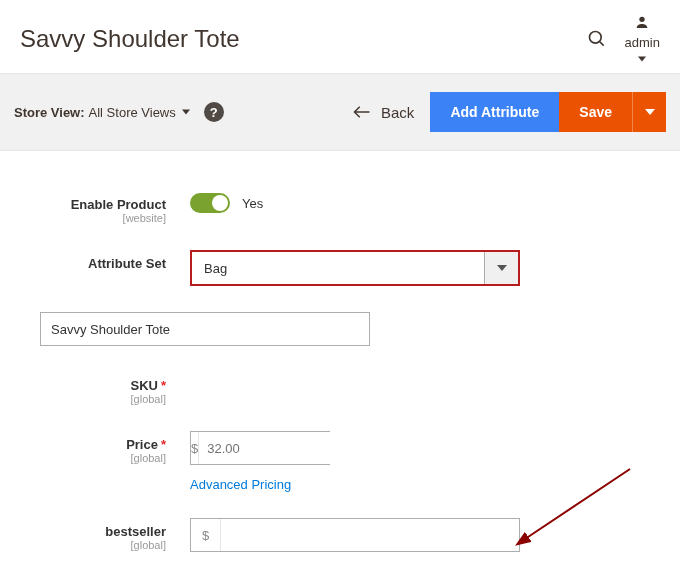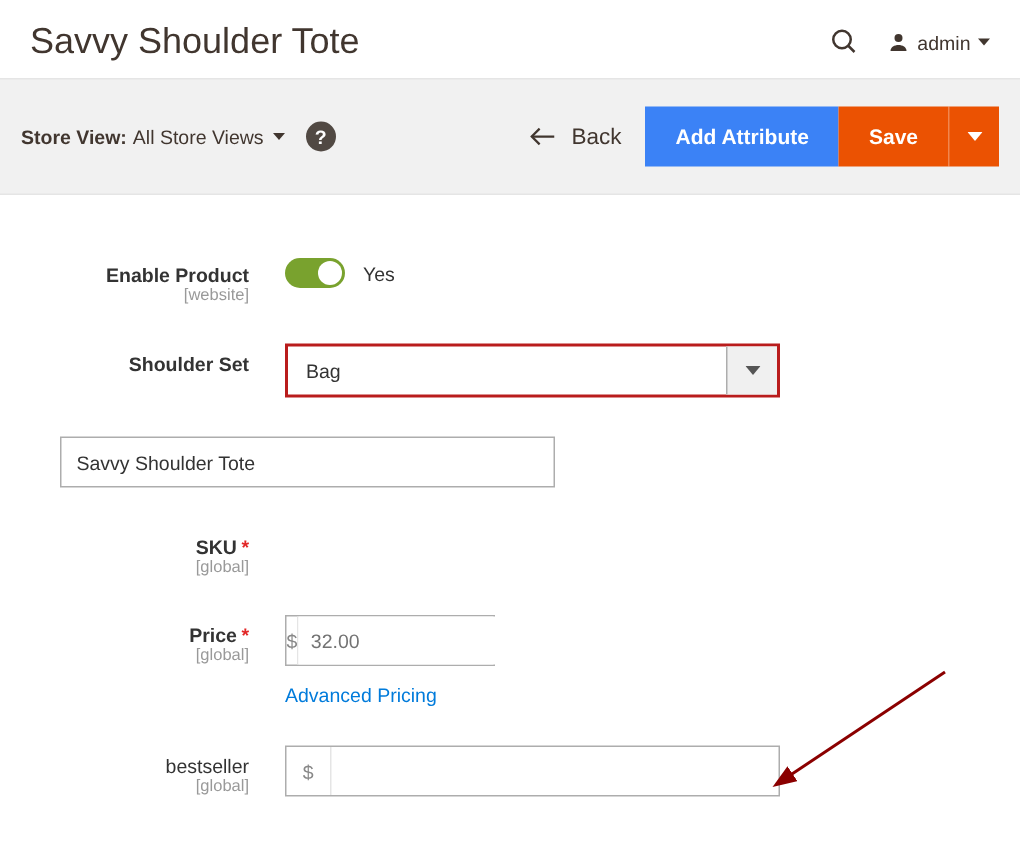--- a/index.html
+++ b/index.html
@@ -24,21 +24,21 @@
     margin: 0;
   }
   .header-right {
     display: flex;
     align-items: center;
     gap: 18px;
   }
   .icon-btn { cursor: pointer; color: #333; display:flex; align-items:center; }
   .admin-menu {
     display: flex; align-items: center; gap: 5px; cursor: pointer;
-    font-size: 13px; color: #41362f;
+    font-size: 13px; color: #41362f; flex-direction: column;
   }
   .toolbar {
     background: #f1f1f1;
     border-top: 1px solid #e5e5e5;
     border-bottom: 1px solid #e5e5e5;
     padding: 18px 14px;
     display: flex;
     align-items: center;
     gap: 0;
   }
@@ -184,21 +184,21 @@
     <div class="field-col toggle-cell">
       <div class="toggle">
         <div class="toggle-knob"></div>
       </div>
       <span>Yes</span>
     </div>
   </div>
 
   <div class="form-row">
     <div class="label-col">
-      <span class="label-main">Shoulder Set</span>
+      <span class="label-main">Attribute Set</span>
     </div>
     <div class="field-col">
       <div class="select-box">
         <div class="select-text">Bag</div>
         <div class="select-caret">
           <svg width="10" height="10" viewBox="0 0 10 10" fill="#555">
               <path d="M0 2 L10 2 L5 8 Z"></path>
             </svg>
         </div>
       </div>
@@ -227,21 +227,21 @@
       <div class="price-wrap">
         <div class="price-prefix">$</div>
         <input class="price-input" value="32.00" style="">
       </div>
       <span class="link">Advanced Pricing</span>
     </div>
   </div>
 
   <div class="form-row" style="margin-bottom:10px;">
     <div class="label-col">
-      <span class="label-main" style="font-weight:400;">bestseller</span>
+      <span class="label-main" style="font-weight:700;">bestseller</span>
       <span class="label-scope">[global]</span>
     </div>
     <div class="field-col">
       <div class="price-wrap wide">
         <div class="price-prefix">$</div>
       </div>
     </div>
   </div>
 
   <svg class="arrow-annotation" style="left:510px; top:310px;" width="130" height="90" viewBox="0 0 130 90">

